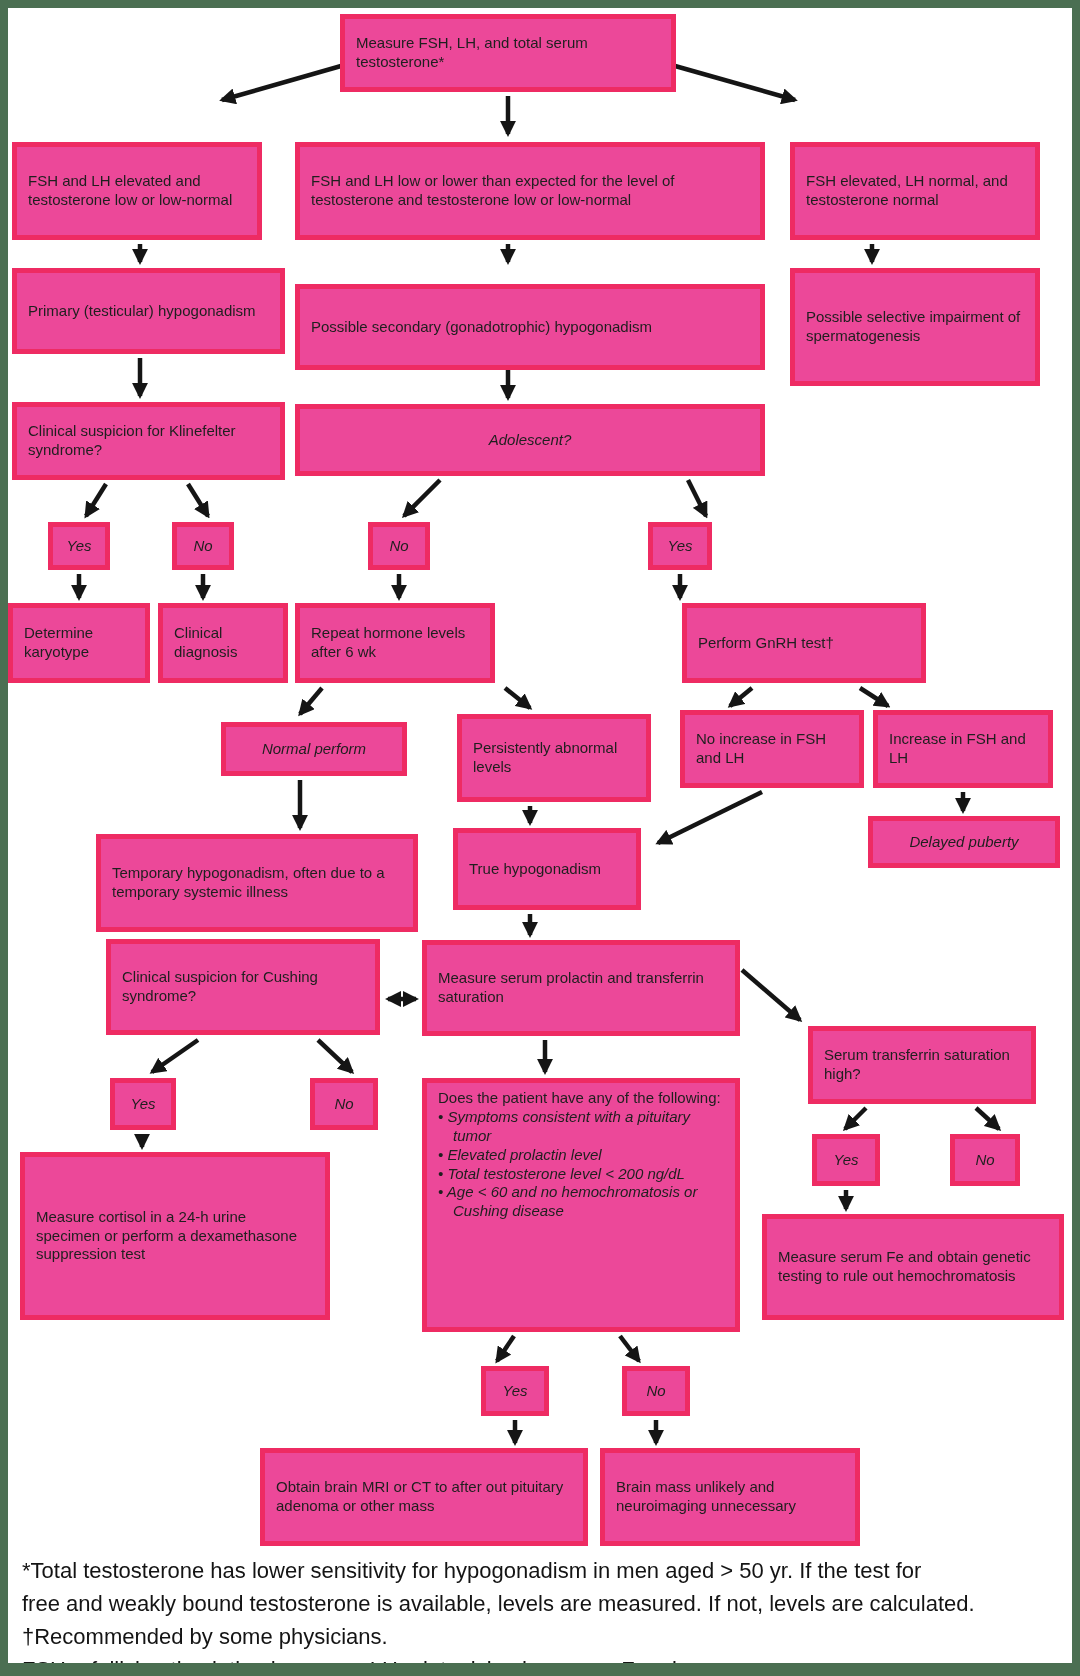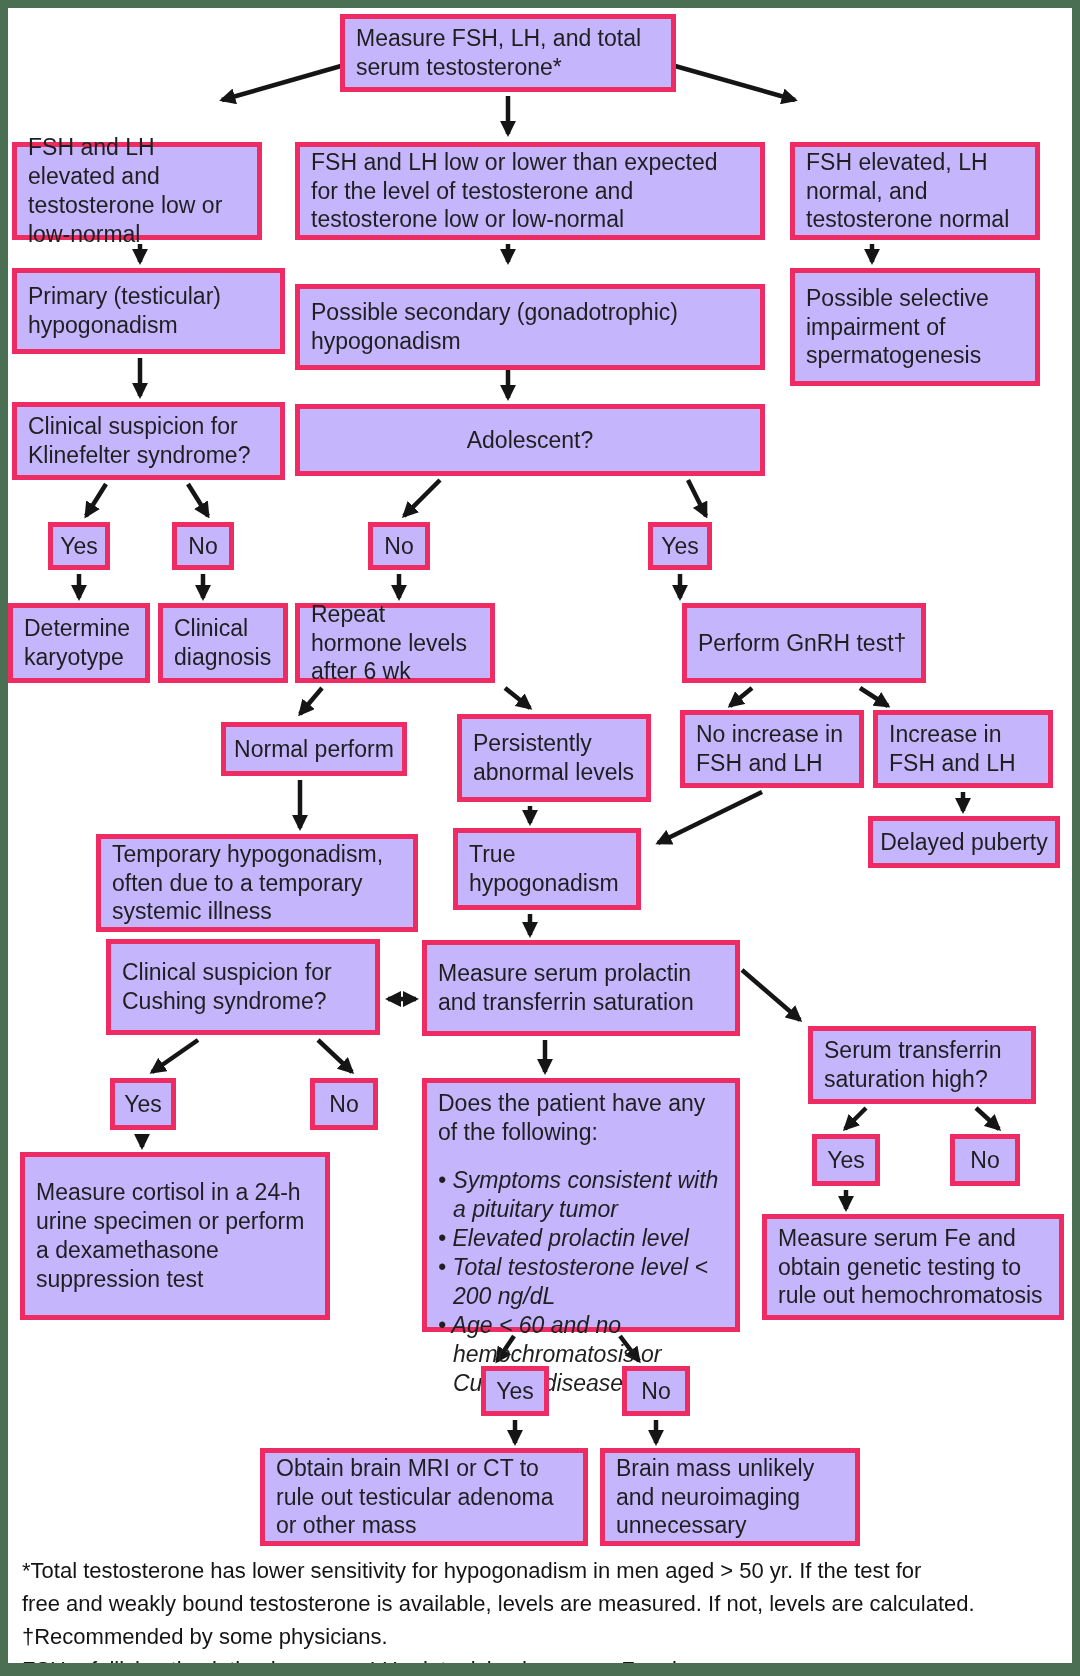--- a/index.html
+++ b/index.html
@@ -12,28 +12,28 @@
     position:relative;width:1080px;height:1676px;background:#ffffff;overflow:hidden;
     font-family:"Liberation Sans",sans-serif;
   }
   .frame{
     position:absolute;inset:0;border:8px solid var(--frame);border-bottom-width:13px;
     box-sizing:border-box;z-index:30;pointer-events:none;
   }
   svg.arrows{position:absolute;left:0;top:0;z-index:1;}
   svg.arrows line{stroke:#151515;stroke-width:4.5;}
   .box{
-    position:absolute;background:#c4b5fd;border:5px solid var(--accent);
+    position:absolute;background:#ec4899;border:5px solid var(--accent);
     box-sizing:border-box;color:var(--ink);
-    font-size:23px;line-height:1.26;
+    font-size:15px;line-height:1.26;
     display:flex;align-items:center;justify-content:flex-start;
     padding:6px 11px;z-index:5;
   }
-  .center{justify-content:center;text-align:center;padding:6px 6px;}
-  .col{flex-direction:column;align-items:flex-start;justify-content:flex-start;gap:19px;}
+  .center{justify-content:center;text-align:center;padding:6px 6px;font-style:italic;}
+  .col{flex-direction:column;align-items:flex-start;justify-content:flex-start;}
   .bullet{padding-left:15px;text-indent:-15px;font-style:italic;}
   .footnotes{
     position:absolute;left:22px;top:1554px;width:1042px;z-index:5;
     color:#141414;font-size:22px;line-height:1.5;
   }
 </style>
 </head>
 <body>
 
 <div class="wrap">
@@ -135,21 +135,21 @@
 
   <div class="box center" style="left:812px;top:1134px;width:68px;height:52px">Yes</div>
   <div class="box center" style="left:950px;top:1134px;width:70px;height:52px">No</div>
 
   <div class="box" style="left:20px;top:1152px;width:310px;height:168px">Measure cortisol in a 24-h urine specimen or perform a dexamethasone suppression test</div>
   <div class="box" style="left:762px;top:1214px;width:302px;height:106px">Measure serum Fe and obtain genetic testing to rule out hemochromatosis</div>
 
   <div class="box center" style="left:481px;top:1366px;width:68px;height:50px">Yes</div>
   <div class="box center" style="left:622px;top:1366px;width:68px;height:50px">No</div>
 
-  <div class="box" style="left:260px;top:1448px;width:328px;height:98px">Obtain brain MRI or CT to rule out testicular adenoma or other mass</div>
+  <div class="box" style="left:260px;top:1448px;width:328px;height:98px">Obtain brain MRI or CT to after out pituitary adenoma or other mass</div>
   <div class="box" style="left:600px;top:1448px;width:260px;height:98px">Brain mass unlikely and neuroimaging unnecessary</div>
 
   <div class="footnotes">
       <div class="fn-line">*Total testosterone has lower sensitivity for hypogonadism in men aged &gt; 50 yr.  If the test for</div>
       <div class="fn-line">free and weakly bound testosterone is available, levels are measured.  If not, levels are calculated.</div>
       <div class="fn-line">†Recommended by some physicians.</div>
       <div class="fn-line">FSH = follicle-stimulating hormone; LH = lutenizing hormone; Fe = iron.</div>
     </div>
 
   <div class="frame"></div>

